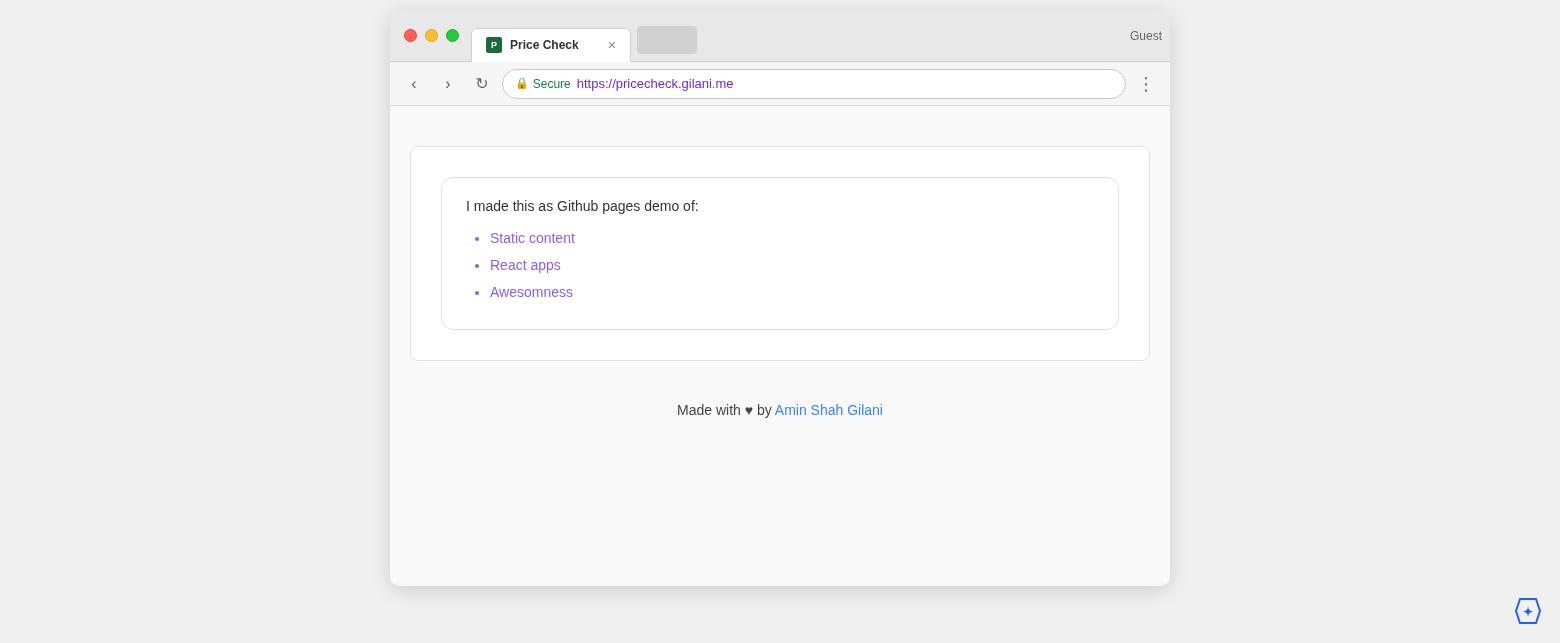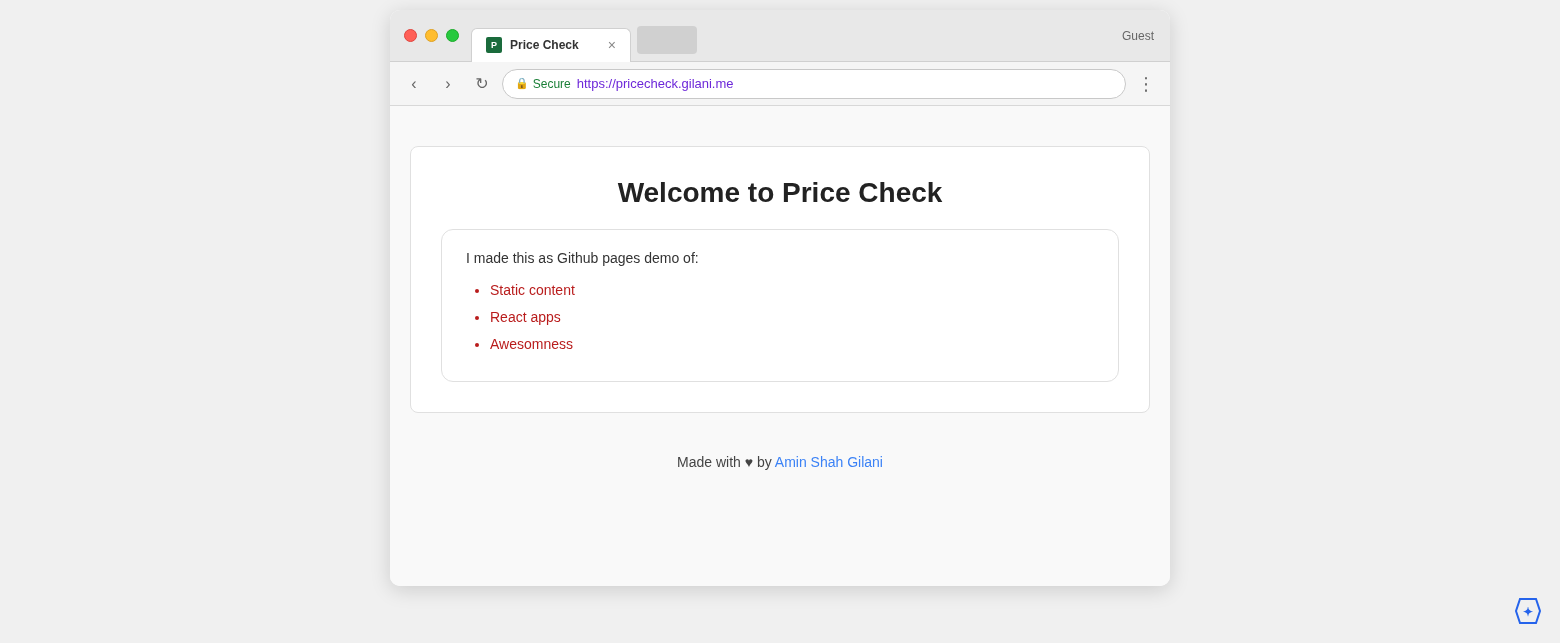--- a/index.html
+++ b/index.html
@@ -109,21 +109,21 @@
       margin-left: 6px;
       position: relative;
       top: 4px;
     }
 
     .guest-label {
       margin-left: auto;
       font-size: 12px;
       color: #666;
       position: absolute;
-      right: 16px;
+      right: 8px;
       top: 50%;
       transform: translateY(-50%);
     }
 
     .browser-toolbar {
       background: #f5f5f5;
       height: 44px;
       display: flex;
       align-items: center;
       padding: 0 10px;
@@ -241,21 +241,21 @@
       margin-bottom: 14px;
     }
 
     .info-box ul {
       list-style: disc;
       padding-left: 24px;
     }
 
     .info-box ul li {
       font-size: 14px;
-      color: #b91c1c;
+      color: #8b5cf6;
       margin-bottom: 6px;
       line-height: 1.5;
     }
 
     .footer {
       margin-top: 41px;
       font-size: 14px;
       color: #444;
       text-align: center;
     }
@@ -328,21 +328,20 @@
 
     <div class="menu-dots">
       <span>⋮</span>
     </div>
   </div>
 
   <div class="browser-content">
 
     <div class="main-card">
 
-      <h1 class="page-title">Welcome to Price Check</h1>
 
 
       <div class="info-box">
         <p class="info-box-intro">I made this as Github pages demo of:</p>
         <ul>
           <li>Static content</li>
           <li>React apps</li>
           <li>Awesomness</li>
         </ul>
       </div>

